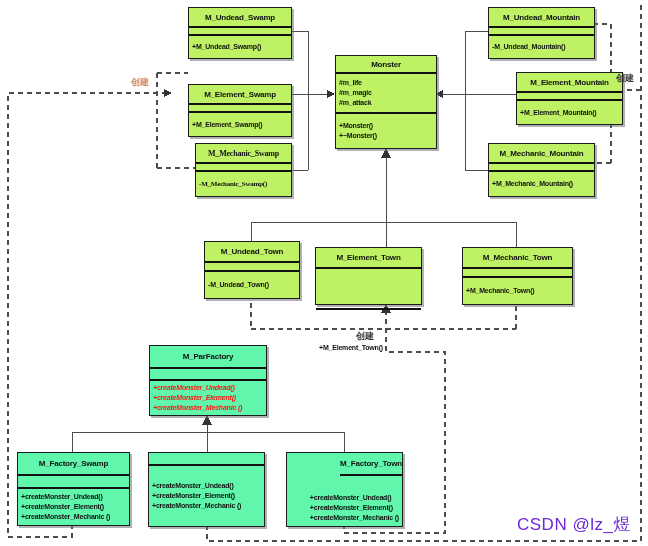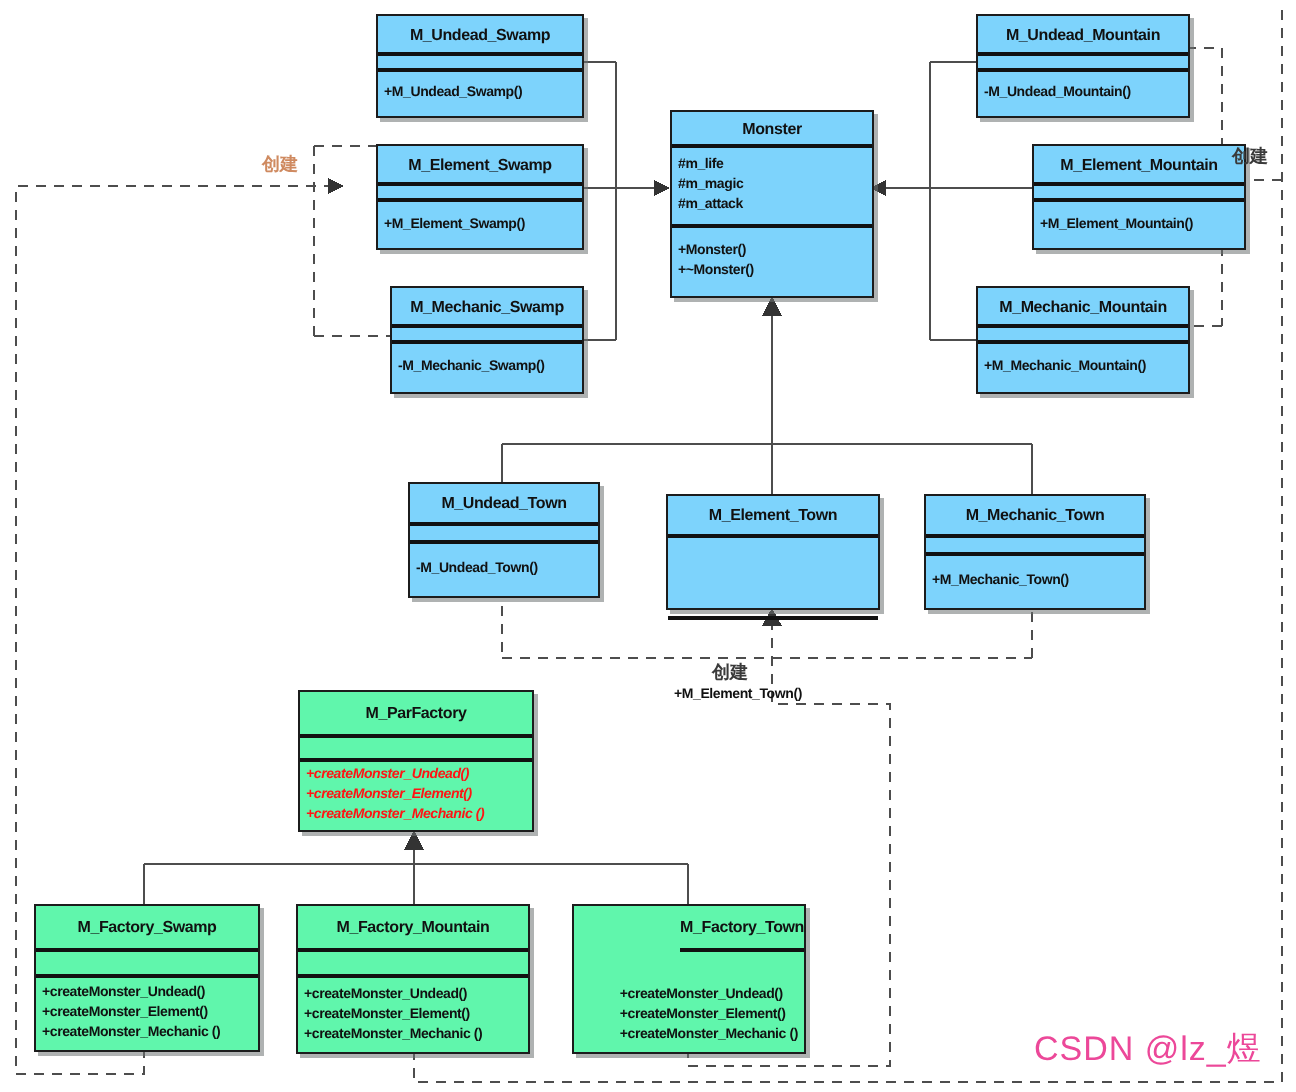--- a/index.html
+++ b/index.html
@@ -1,32 +1,32 @@
 <!DOCTYPE html>
 <html><head>
 <meta charset="utf-8">
 <style>
   html,body{margin:0;padding:0;background:#ffffff;}
   #canvas{position:relative;width:648px;height:546px;background:#ffffff;overflow:hidden;
           font-family:"Liberation Sans",sans-serif;}
   svg.wires{position:absolute;left:0;top:0;z-index:1;}
-  .box{position:absolute;z-index:2;background:#7dd3fc;border:1px solid #1c1c1c;
+  .box{position:absolute;z-index:2;background:#bef264;border:1px solid #1c1c1c;
        box-shadow:2px 2px 0 rgba(110,115,115,.55);display:flex;flex-direction:column;}
   .box .title{font-weight:bold;font-size:8px;letter-spacing:-0.2px;color:#111;
        display:flex;align-items:center;justify-content:center;border-bottom:2px solid #111;flex:0 0 auto;}
   .box .attrs{border-bottom:2px solid #111;flex:0 0 auto;display:flex;flex-direction:column;justify-content:center;}
   .box .methods{flex:1 1 auto;display:flex;flex-direction:column;justify-content:center;padding:1px 0;}
   .mline{font-size:7px;font-weight:bold;color:#111;letter-spacing:-0.2px;
        white-space:nowrap;padding:0 3px;line-height:10px;}
   .green{background:#60F6AC;}
   .abstract .mline{color:#FF1414;font-style:italic;}
   .lbl{position:absolute;z-index:3;font-size:9px;font-weight:bold;color:#3a3a3a;line-height:11px;}
   .lbl.orange{color:#CF8A60;}
   .watermark{position:absolute;left:517px;top:513px;z-index:3;font-size:17px;
-       color:#ec4899;letter-spacing:0.5px;}
+       color:#6d28d9;letter-spacing:0.5px;}
 </style>
 </head>
 <body>
 
 <div id="canvas">
 
   <svg class="wires" width="648" height="546" shape-rendering="crispEdges">
 
     <g stroke="#4D4D4D" stroke-width="1" fill="none">
       <path d="M290,31 H308 M290,170 H308 M308,31 V170 M290,94 H327"></path>
@@ -64,28 +64,28 @@
     <polygon points="386,304 381,313 391,313" fill="#333"></polygon>
   </svg>
 
   <div class="box" style="left:188px;top:7px;width:102px;height:50px;">
     <div class="title" style="height:18px;">M_Undead_Swamp</div>
     <div class="attrs" style="height:6px;"></div>
     <div class="methods">
       <div class="mline">+M_Undead_Swamp()</div>
     </div>
   </div>
-  <div class="box" style="left:188px;top:72px;width:102px;height:51px;">
+  <div class="box" style="left:188px;top:84px;width:102px;height:51px;">
     <div class="title" style="height:18px;">M_Element_Swamp</div>
     <div class="attrs" style="height:6px;"></div>
     <div class="methods">
       <div class="mline">+M_Element_Swamp()</div>
     </div>
   </div>
-  <div class="box" style="left:195px;top:143px;width:95px;height:52px;">
+  <div class="box" style="left:195px;top:143px;width:95px;height:52px;font-family:Liberation Serif, serif;">
     <div class="title" style="height:18px;">M_Mechanic_Swamp</div>
     <div class="attrs" style="height:6px;"></div>
     <div class="methods">
       <div class="mline">-M_Mechanic_Swamp()</div>
     </div>
   </div>
 
   <div class="box" style="left:488px;top:7px;width:105px;height:50px;">
     <div class="title" style="height:18px;">M_Undead_Mountain</div>
     <div class="attrs" style="height:6px;"></div>
@@ -121,21 +121,21 @@
     </div>
   </div>
 
   <div class="box" style="left:204px;top:241px;width:94px;height:56px;">
     <div class="title" style="height:19px;">M_Undead_Town</div>
     <div class="attrs" style="height:7px;"></div>
     <div class="methods">
       <div class="mline">-M_Undead_Town()</div>
     </div>
   </div>
-  <div class="box" style="left:333px;top:247px;width:105px;height:56px;gap:32px;">
+  <div class="box" style="left:315px;top:247px;width:105px;height:56px;gap:32px;">
     <div class="title" style="height:19px;">M_Element_Town</div>
     <div class="attrs" style="height:7px;"></div>
     <div class="methods">
       <div class="mline">+M_Element_Town()</div>
     </div>
   </div>
   <div class="box" style="left:462px;top:247px;width:109px;height:56px;">
     <div class="title" style="height:19px;">M_Mechanic_Town</div>
     <div class="attrs" style="height:7px;"></div>
     <div class="methods">
@@ -156,21 +156,20 @@
   <div class="box green abstract" style="left:149px;top:345px;width:116px;height:69px;">
     <div class="title" style="height:21px;">M_ParFactory</div>
     <div class="attrs" style="height:10px;"></div>
     <div class="methods">
       <div class="mline">+createMonster_Undead()</div>
       <div class="mline">+createMonster_Element()</div>
       <div class="mline">+createMonster_Mechanic ()</div>
     </div>
   </div>
   <div class="box green" style="left:148px;top:452px;width:115px;height:73px;">
-    <div class="title" style="height:21px;">M_Factory_Mountain</div>
     <div class="attrs" style="height:11px;"></div>
     <div class="methods">
       <div class="mline">+createMonster_Undead()</div>
       <div class="mline">+createMonster_Element()</div>
       <div class="mline">+createMonster_Mechanic ()</div>
     </div>
   </div>
   <div class="box green" style="left:286px;top:452px;width:115px;height:73px;align-items:flex-end;">
     <div class="title" style="height:21px;">M_Factory_Town</div>
     <div class="attrs" style="height:11px;"></div>

